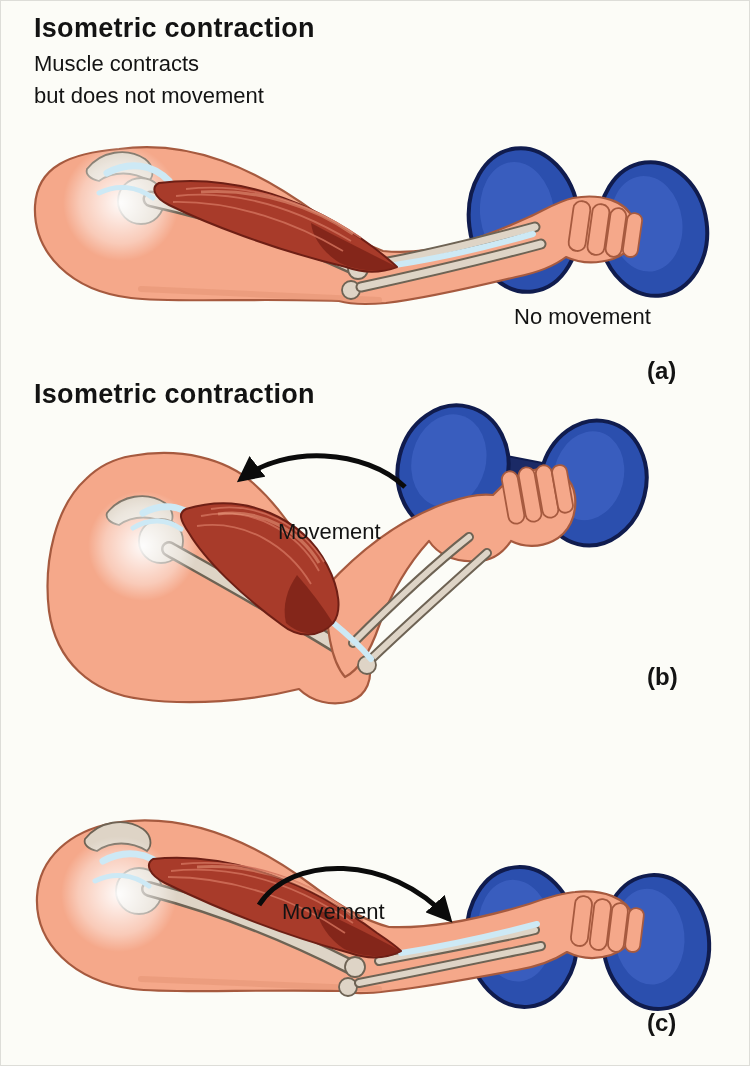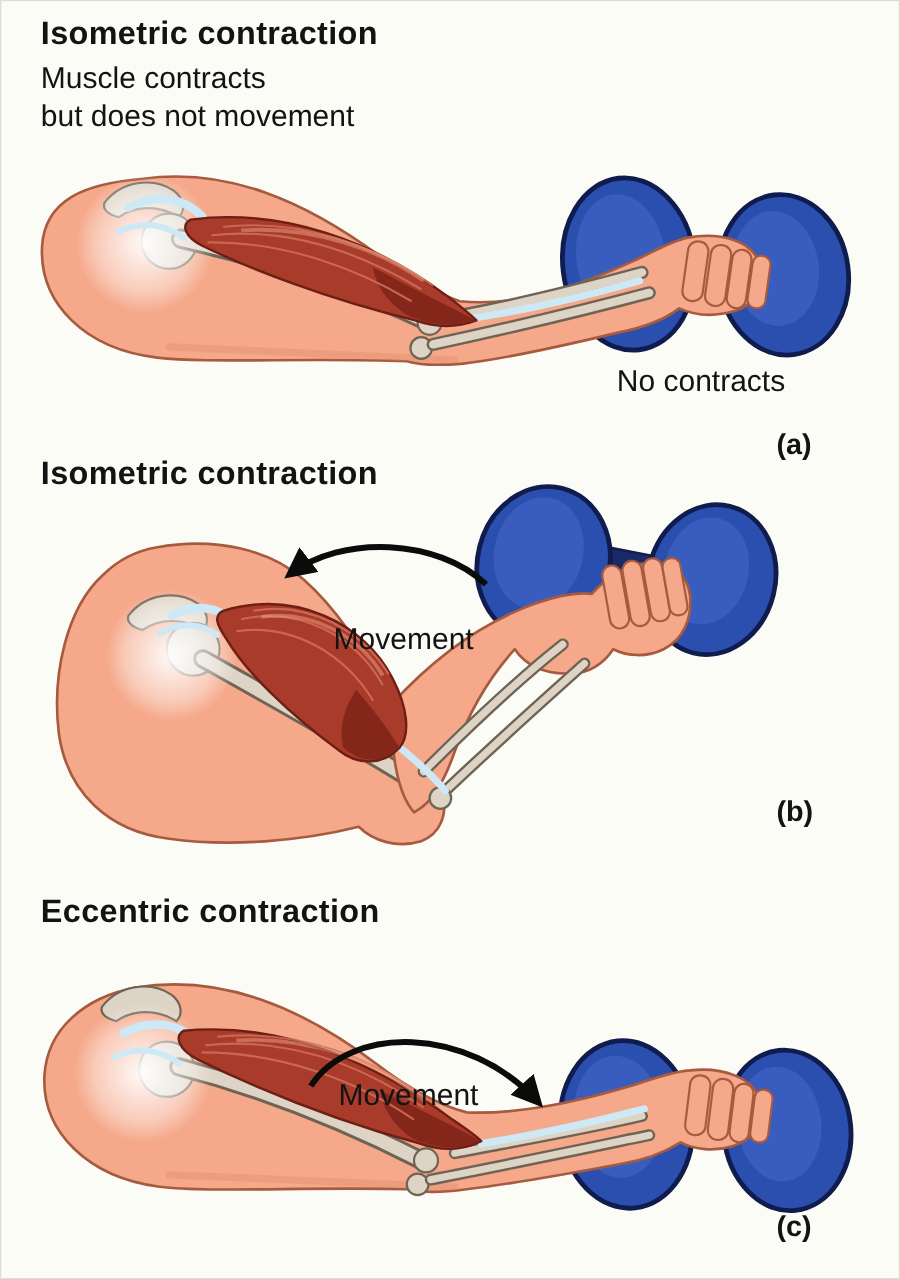--- a/index.html
+++ b/index.html
@@ -9,21 +9,21 @@
     height: 1066px;
     background: var(--background, #fcfcf7);
     border: 1px solid #ddddd8;
     box-sizing: border-box;
     overflow: hidden;
     font-family: "Liberation Sans", sans-serif;
   }
   svg.art { position: absolute; left: 0; top: 0; }
   .overlay { position: absolute; color: var(--text, #131313); white-space: nowrap; }
   .heading  { font-size: 27px; font-weight: 700; letter-spacing: .3px; }
-  .body-text{ font-size: 25px; font-weight: 400; }
+  .body-text{ font-size: 22px; font-weight: 400; }
   .letter   { font-size: 24px; font-weight: 700; }
 
   
   .skin   { fill: var(--skin, #f5a88a); stroke: var(--skin-outline, #a65a3f); stroke-width: 2.2; stroke-linejoin: round; }
   .shade  { stroke: #dd8a66; stroke-width: 6; opacity: .35; fill: none; stroke-linecap: round; }
   .bone-shape { fill: var(--bone, #ded4c6); stroke: var(--bone-outline, #6e6354); stroke-width: 1.8; }
   .bone-under { stroke: var(--bone-outline, #6e6354); fill: none; stroke-linecap: round; }
   .bone-over  { stroke: var(--bone, #ded4c6); fill: none; stroke-linecap: round; }
   .muscle { fill: var(--muscle, #a83b2a); stroke: #6e1f15; stroke-width: 2; stroke-linejoin: round; }
   .muscle-dark { fill: var(--muscle-dark, #7e2318); opacity: .85; }
@@ -199,23 +199,22 @@
         <rect class="finger" x="609" y="902" width="16" height="49" rx="8" transform="rotate(7 617 926)"></rect>
         <rect class="finger" x="626" y="907" width="15" height="44" rx="7" transform="rotate(7 633 929)"></rect>
       </g>
       <path class="arrow-path" marker-end="url(#arrowhead)" d="M 258,904 C 290,854 388,852 448,918"></path>
     </g>
   </svg>
 
   <div class="overlay heading" style="left:33px;  top:12px">Isometric contraction</div>
   <div class="overlay body-text" style="left:33px;  top:50px">Muscle contracts</div>
   <div class="overlay body-text" style="left:33px;  top:82px">but does not movement</div>
-  <div class="overlay body-text" style="left:513px; top:303px">No contracts</div>
+  <div class="overlay body-text" style="left:513px; top:303px">No movement</div>
   <div class="overlay letter" style="left:646px; top:356px">(a)</div>
 
   <div class="overlay heading" style="left:33px;  top:378px">Isometric contraction</div>
   <div class="overlay body-text" style="left:277px; top:518px">Movement</div>
   <div class="overlay letter" style="left:646px; top:662px">(b)</div>
 
-  <div class="overlay heading" style="left:33px;  top:743px">Eccentric contraction</div>
   <div class="overlay body-text" style="left:281px; top:898px">Movement</div>
   <div class="overlay letter" style="left:646px; top:1008px">(c)</div>
 </div>
 
 </body></html>

